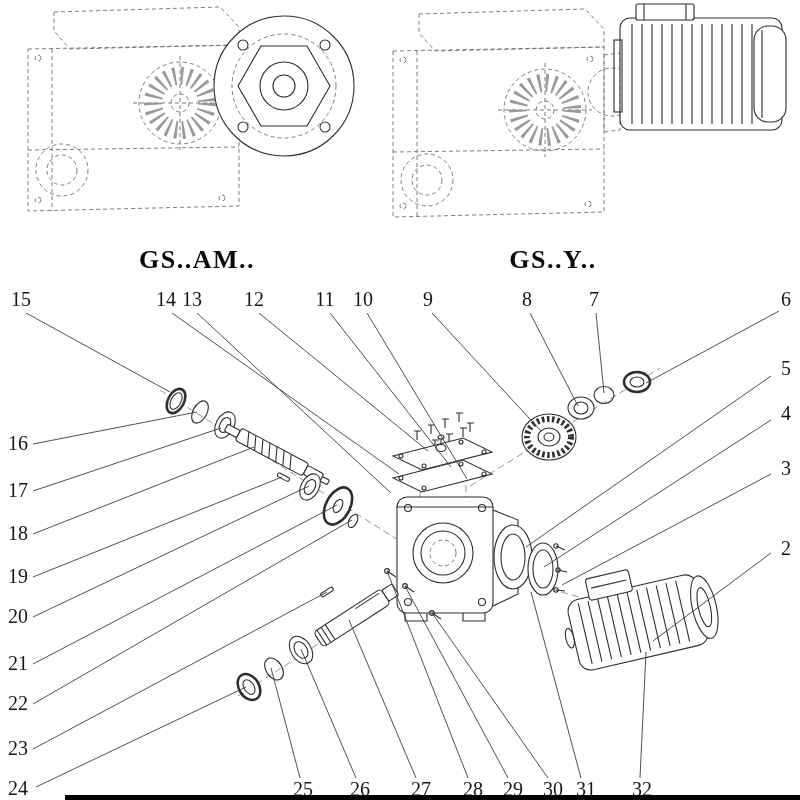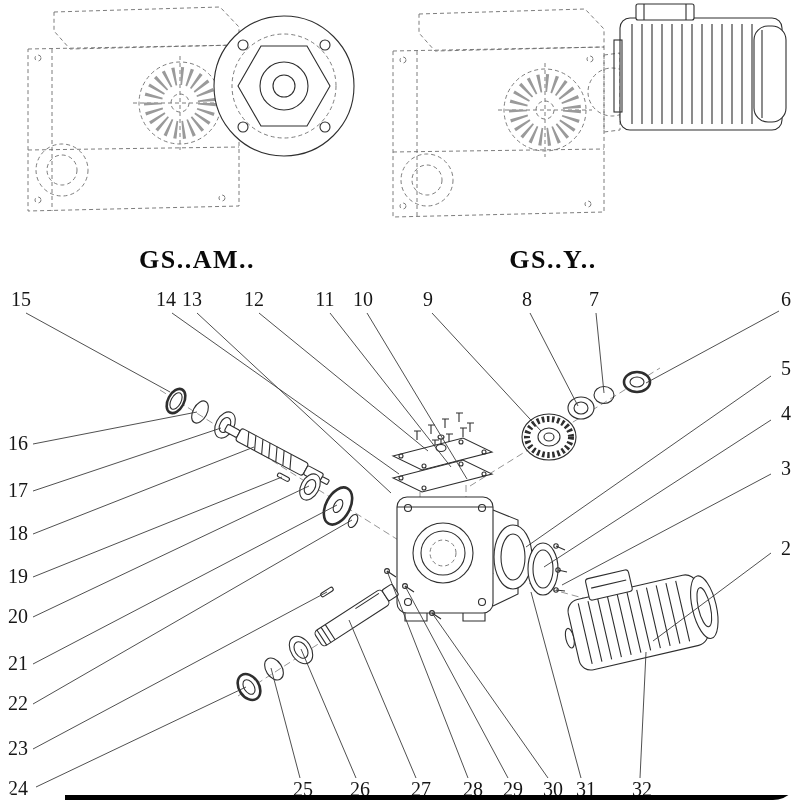--- a/index.html
+++ b/index.html
@@ -1,16 +1,16 @@
 <!DOCTYPE html>
 <html><head>
 <meta charset="utf-8">
 <style>
   html,body{margin:0;padding:0;background:#fff;}
-  #stage{position:relative;width:800px;height:800px;background:#fff;overflow:hidden;border-radius:27px;}
+  #stage{position:relative;width:800px;height:800px;background:#fff;overflow:hidden;}
   svg{display:block;}
   .callout{font-family:"Liberation Serif","DejaVu Serif",serif;font-size:20px;fill:#161616;}
   .leader{stroke:#3c3c3c;stroke-width:0.9;fill:none;}
   .vlabel{font-family:"Liberation Serif","DejaVu Serif",serif;font-weight:bold;font-size:26px;letter-spacing:1.5px;fill:#0a0a0a;}
   .d{stroke:#6e6e6e;stroke-width:0.9;fill:none;stroke-dasharray:4 3;}
   .s{stroke:#2e2e2e;stroke-width:1.1;fill:none;}
   .sw{stroke:#2e2e2e;stroke-width:1.1;fill:#fff;}
   .thick{stroke-width:2.6;}
   .teeth{stroke:#2e2e2e;stroke-width:6;fill:none;stroke-dasharray:2.5 2.6;}
   .hatch{stroke:#9a9a9a;stroke-width:18;fill:none;stroke-dasharray:2.5 5;}

